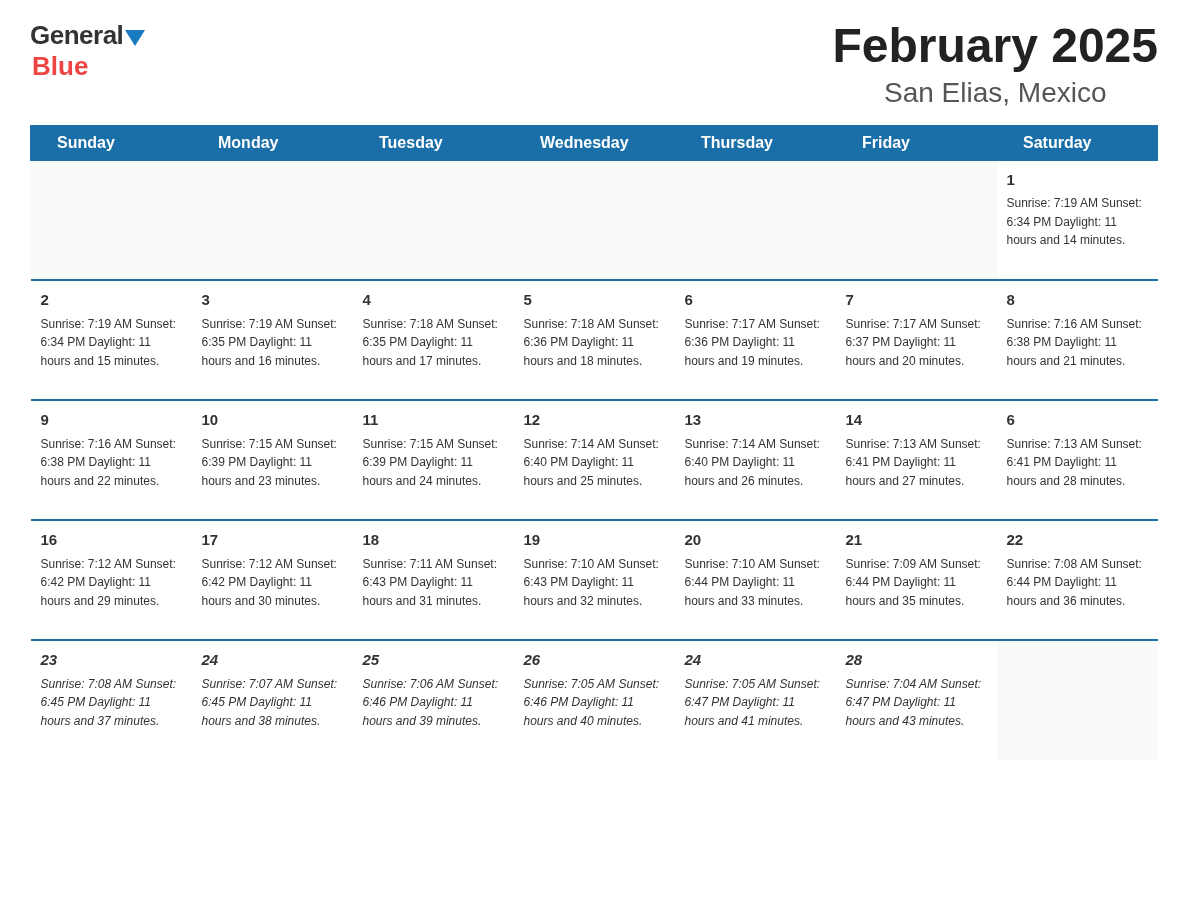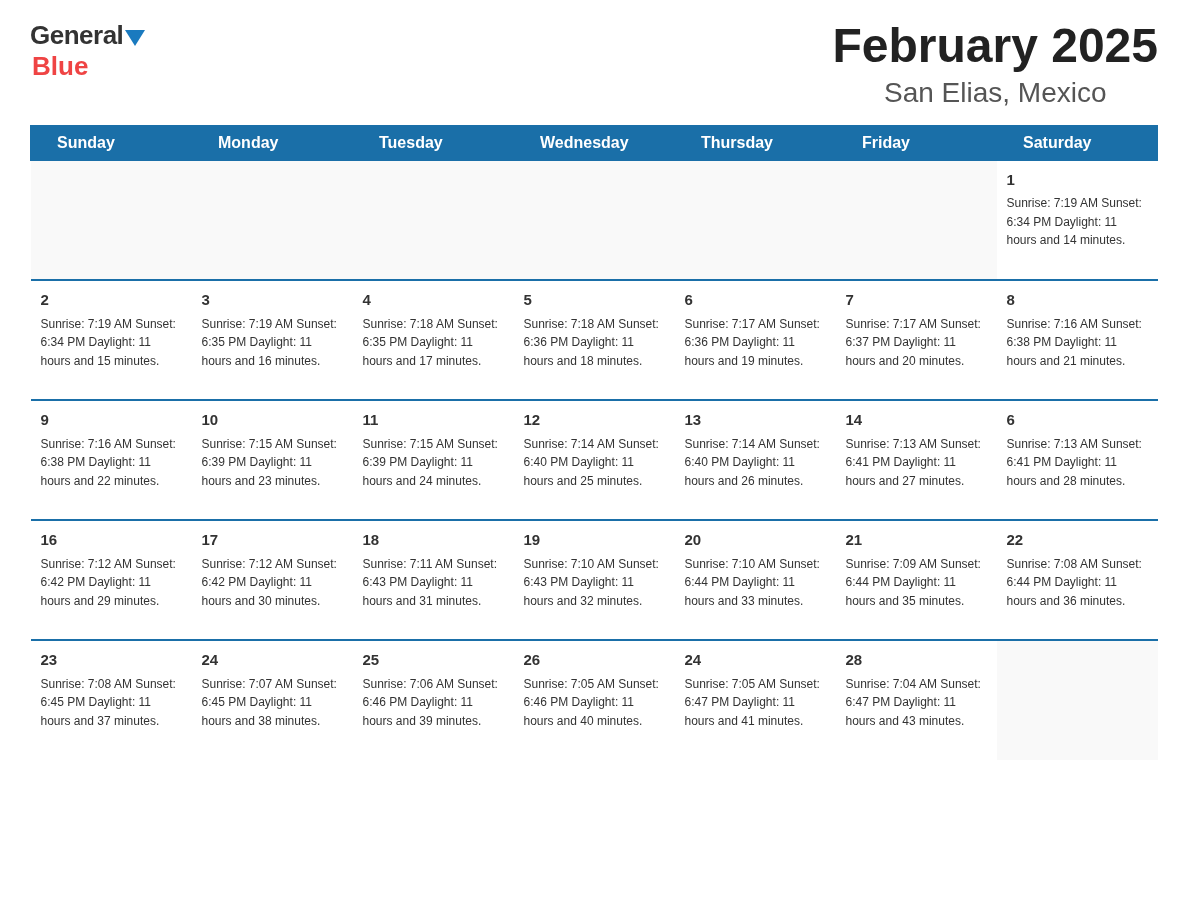--- a/index.html
+++ b/index.html
@@ -88,20 +88,21 @@
       display: block;
       margin-bottom: 3px;
     }
     .day-info {
       font-size: 12px;
       color: #333;
       line-height: 1.55;
     }
     tbody tr:last-child {
       border-bottom: none;
+      font-style: italic;
     }
     .empty-cell {
       background: #f9f9f9;
     }
   </style>
 </head>
 <body>
 
 <div class="header">
   <div class="logo">

